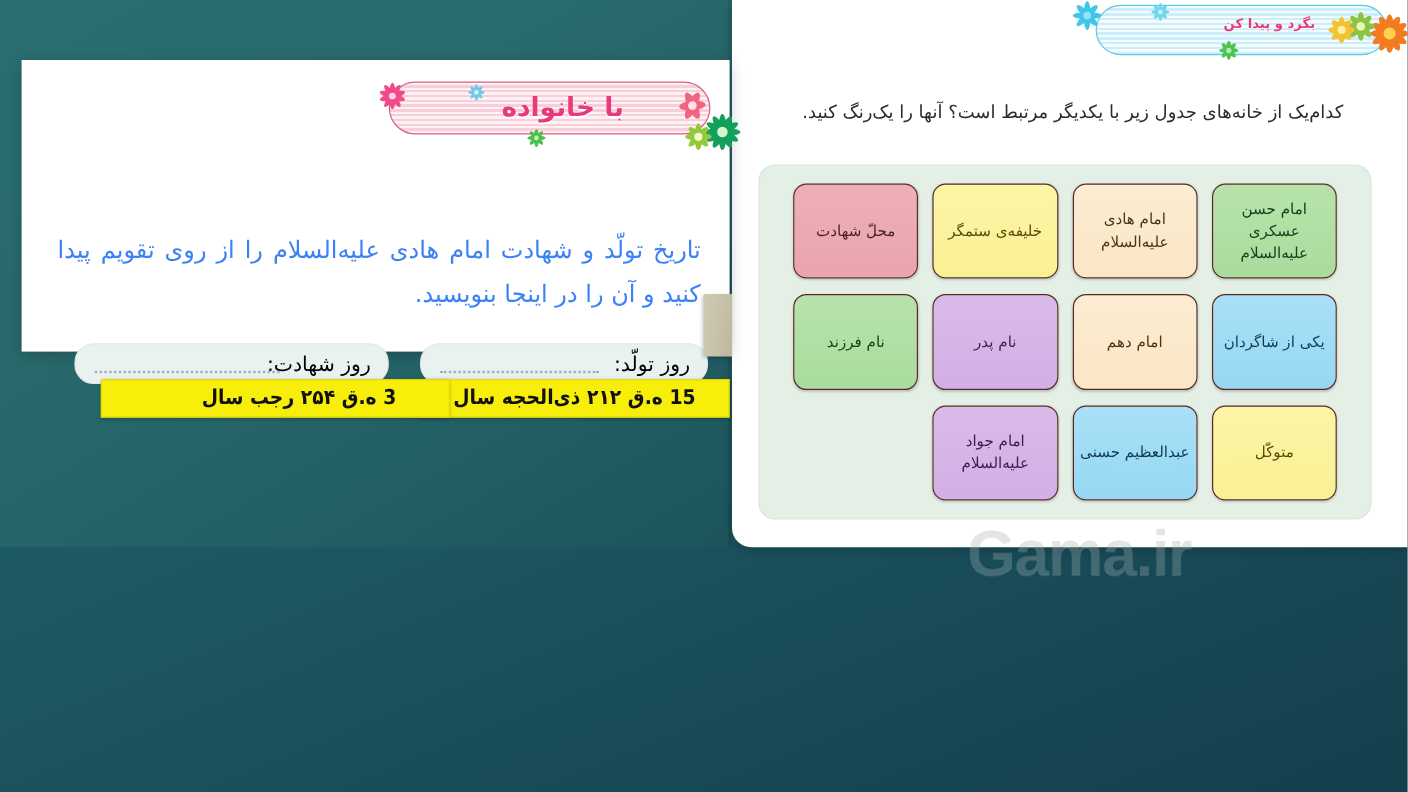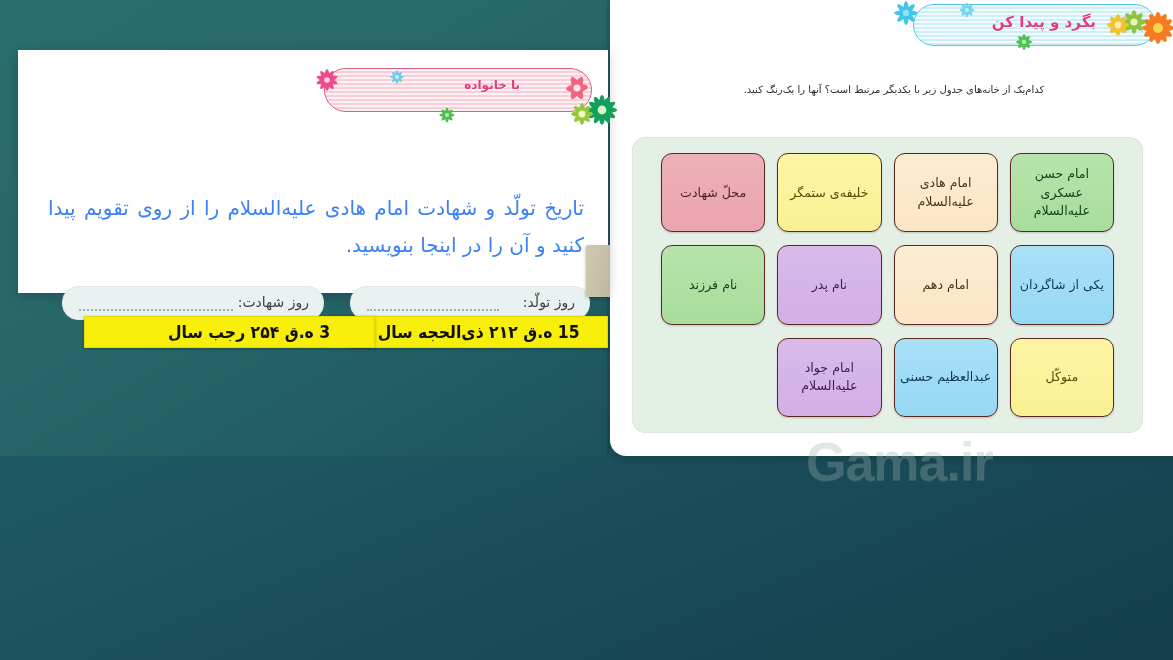--- a/index.html
+++ b/index.html
@@ -59,34 +59,34 @@
   }
 
   
   .banner-pink{left:324px;top:68px;width:268px;}
   .banner-pink .bar{
     border:1.6px solid #d4607f;border-radius:24px;
     background:repeating-linear-gradient(
       to bottom,#fdf1f4 0px,#fdf1f4 2px,#f8cfd9 2px,#f8cfd9 4px);
   }
   .banner-pink .title{
-    color:#e8397d;font-size:12px;margin-right:0;padding-right:0;
+    color:#e8397d;font-size:22px;margin-right:0;padding-right:0;
     position:absolute;right:72px;top:10px;
     text-shadow:0 1px 0 #fff;
   }
 
   
   .banner-cyan{left:913px;top:4px;width:243px;height:42px;}
   .banner-cyan .bar{
     border:1.5px solid #57c9e2;border-radius:22px;
     background:repeating-linear-gradient(
       to bottom,#f2fcff 0px,#f2fcff 2px,#cdeef8 2px,#cdeef8 4px);
   }
   .banner-cyan .title{
-    color:#e8397d;font-size:15px;
+    color:#e8397d;font-size:11px;
     position:absolute;right:60px;top:9px;
     text-shadow:0 1px 0 #fff;
   }
 
   
   .flower{position:absolute;z-index:8;pointer-events:none;}
 
   
   .lc-text{
     position:absolute;right:24px;left:30px;top:140px;
@@ -96,21 +96,21 @@
 
   
   .ans-row{position:absolute;top:236px;height:34px;}
   .ans-box{
     position:absolute;inset:0;border-radius:16px;
     background:#e9f2f0;border:1px solid #dfeae8;
     display:flex;align-items:center;
   }
   .ans-label{
     position:absolute;right:14px;top:7px;
-    font-size:14px;color:#404040;white-space:nowrap;z-index:3;
+    font-size:17px;color:#000000;white-space:nowrap;z-index:3;
   }
   .ans-dots{
     position:absolute;right:90px;left:16px;top:20px;height:2px;
     border-bottom:2px dotted #9bb3b0;z-index:2;
   }
   .ans-hl{
     position:absolute;top:30px;height:30px;
     background:#f7ee09;border:1px solid #e3d90a;
     display:flex;align-items:center;justify-content:center;
     box-shadow:0 1px 3px rgba(0,0,0,.25);
@@ -124,21 +124,21 @@
 
   .row-birth{left:332px;width:240px;}
   .row-birth .ans-hl{left:0px;width:256px;align-items:center;}
   .row-mart{left:44px;width:262px;}
   .row-mart .ans-hl{left:22px;width:250px;padding-left:39px;}
 
   
   .rp-question{
     position:absolute;right:25px;left:30px;top:81px;
     direction:rtl;text-align:center;
-    font-size:10px;color:#2b2b2b;line-height:1.7;
+    font-size:15px;color:#2b2b2b;line-height:1.7;
   }
 
   .table-wrap{
     position:absolute;left:22px;top:137px;width:511px;height:296px;
     background:#e4efe6;border-radius:14px;
     box-shadow:inset 0 0 0 1px #dae8dc;
   }
   .tbl{
     position:absolute;inset:0;padding:16px 29px;
     display:grid;grid-template-columns:repeat(4,1fr);

